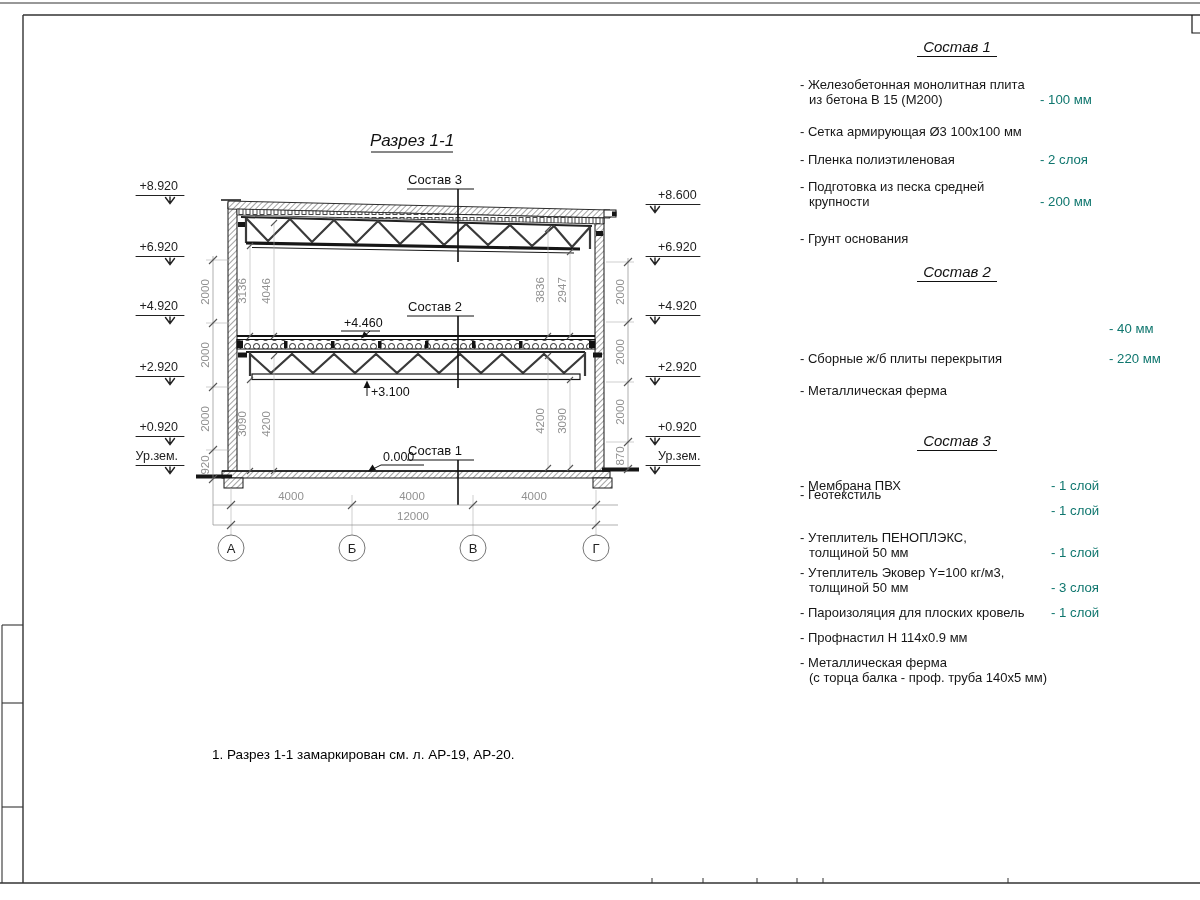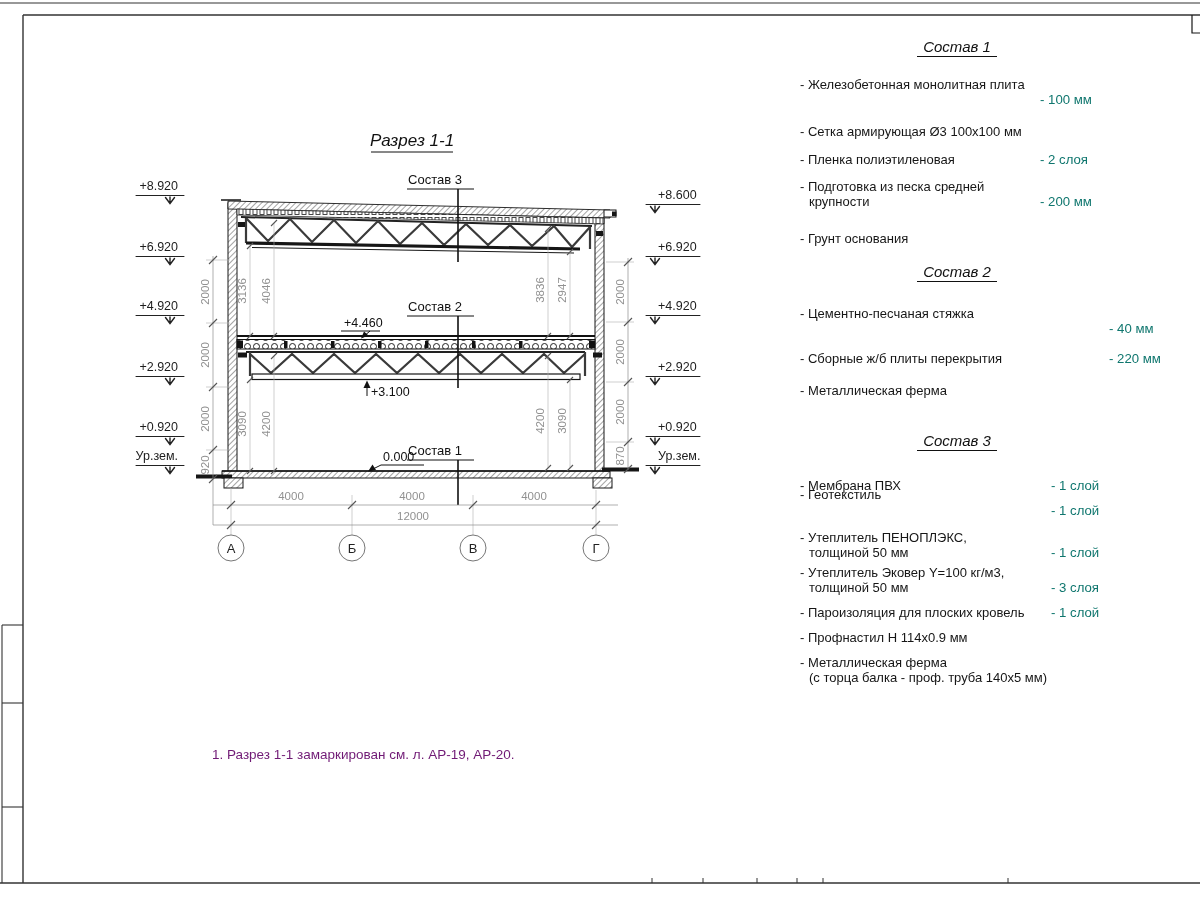--- a/index.html
+++ b/index.html
@@ -20,21 +20,21 @@
   .blk{stroke:#161616;fill:none;}
   
   .spec-head{position:absolute;left:792px;width:330px;text-align:center;font-size:15px;font-style:italic;color:#111;}
   .spec-head span{border-bottom:1px solid #111;padding:0 6px 1px 6px;}
   .item{position:absolute;left:800px;width:400px;font-size:13px;color:#161616;line-height:15px;}
   .item .l2{padding-left:9px;}
   .val{position:absolute;font-size:13.2px;color:#0f766e;}
   .v1{left:1040px;}
   .v2{left:1109px;}
   .v3{left:1051px;}
-  .note{position:absolute;left:212px;top:747px;font-size:13.5px;color:#701a75;}
+  .note{position:absolute;left:212px;top:747px;font-size:13.5px;color:#000000;}
 </style>
 </head>
 <body>
 
 <div id="stage">
 
 <svg width="1200" height="900" viewBox="0 0 1200 900">
   <defs>
     <pattern id="h" patternUnits="userSpaceOnUse" width="4" height="4" patternTransform="rotate(45)">
       <rect width="4" height="4" fill="#fff"></rect>
@@ -320,41 +320,41 @@
     <text x="473" y="553" class="axt">В</text>
     <text x="596" y="553" class="axt">Г</text>
   </g>
 </svg>
 
 <div>
 
   <div class="spec-head" style="top:38px"><span>Состав 1</span></div>
   <div class="item" style="top:77px">
     <div>- Железобетонная  монолитная плита</div>
+    <div class="l2">из бетона В 15 (М200)</div>
   </div>
   <div class="val v1" style="top:92px">- 100 мм</div>
   <div class="item" style="top:124px">
     <div>- Сетка армирующая Ø3 100x100 мм</div>
   </div>
   <div class="item" style="top:152px">
     <div>- Пленка полиэтиленовая</div>
   </div>
   <div class="val v1" style="top:152px">-  2 слоя</div>
   <div class="item" style="top:179px">
     <div>- Подготовка из песка средней</div>
     <div class="l2">крупности</div>
   </div>
   <div class="val v1" style="top:194px">- 200 мм</div>
   <div class="item" style="top:231px">
     <div>- Грунт основания</div>
   </div>
 
   <div class="spec-head" style="top:263px"><span>Состав 2</span></div>
   <div class="item" style="top:306px">
-    <div>- Цементно-песчаная стяжка</div>
   </div>
   <div class="val v2" style="top:321px">- 40 мм</div>
   <div class="item" style="top:351px">
     <div>- Сборные ж/б плиты перекрытия</div>
   </div>
   <div class="val v2" style="top:351px">- 220 мм</div>
   <div class="item" style="top:383px">
     <div>- Металлическая ферма</div>
   </div>
 

